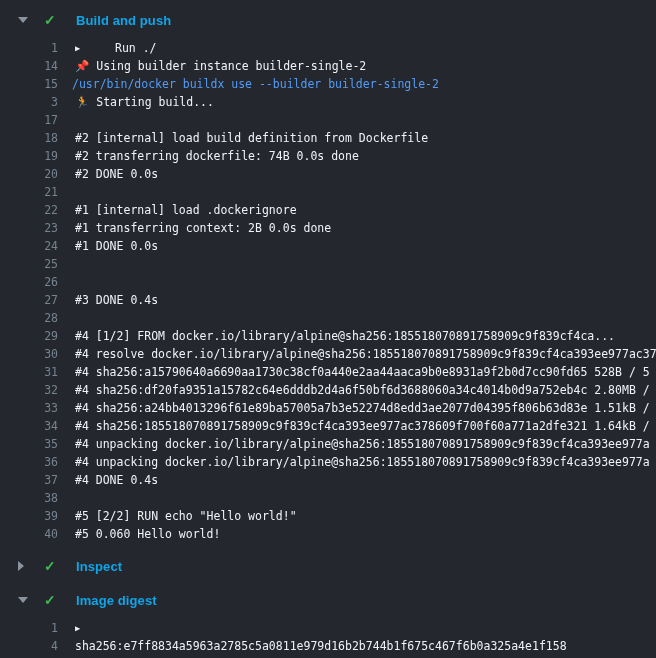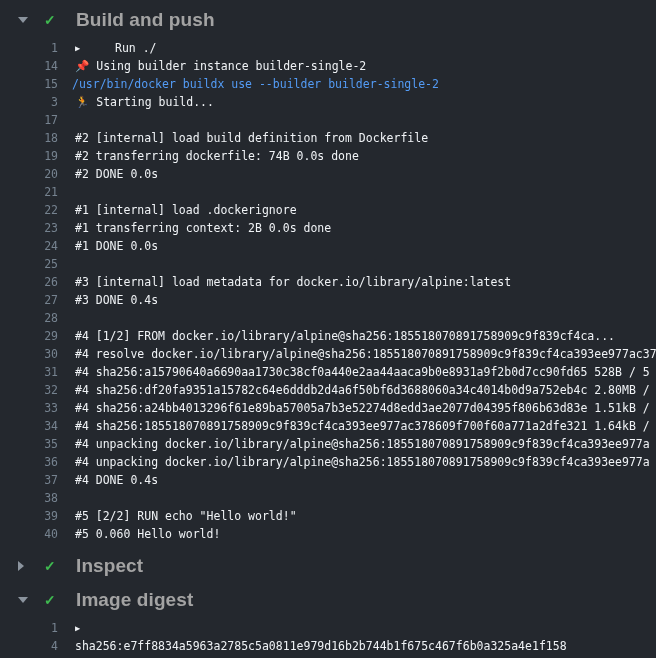--- a/index.html
+++ b/index.html
@@ -35,22 +35,22 @@
   .check-icon {
     margin-left: 14px;
     width: 16px;
     color: #3fb950;
     font-size: 14px;
     font-weight: bold;
     line-height: 1;
   }
   .section-title {
     margin-left: 16px;
-    color: #a3a3a3;
-    font-size: 19px;
+    color: #0ea5e9;
+    font-size: 13px;
     font-weight: 700;
     letter-spacing: .1px;
   }
 
   
   .log-lines { padding: 2px 0 6px 0; }
   .log-line {
     display: flex;
     height: 18px;
     line-height: 18px;
@@ -169,21 +169,20 @@
 
   <div class="log-line type-blank">
     <span class="line-number">25</span>
     
     <span class="line-text"></span>
   </div>
 
   <div class="log-line type-plain">
     <span class="line-number">26</span>
     
-    <span class="line-text">#3 [internal] load metadata for docker.io/library/alpine:latest</span>
   </div>
 
   <div class="log-line type-plain">
     <span class="line-number">27</span>
     
     <span class="line-text">#3 DONE 0.4s</span>
   </div>
 
   <div class="log-line type-blank">
     <span class="line-number">28</span>

